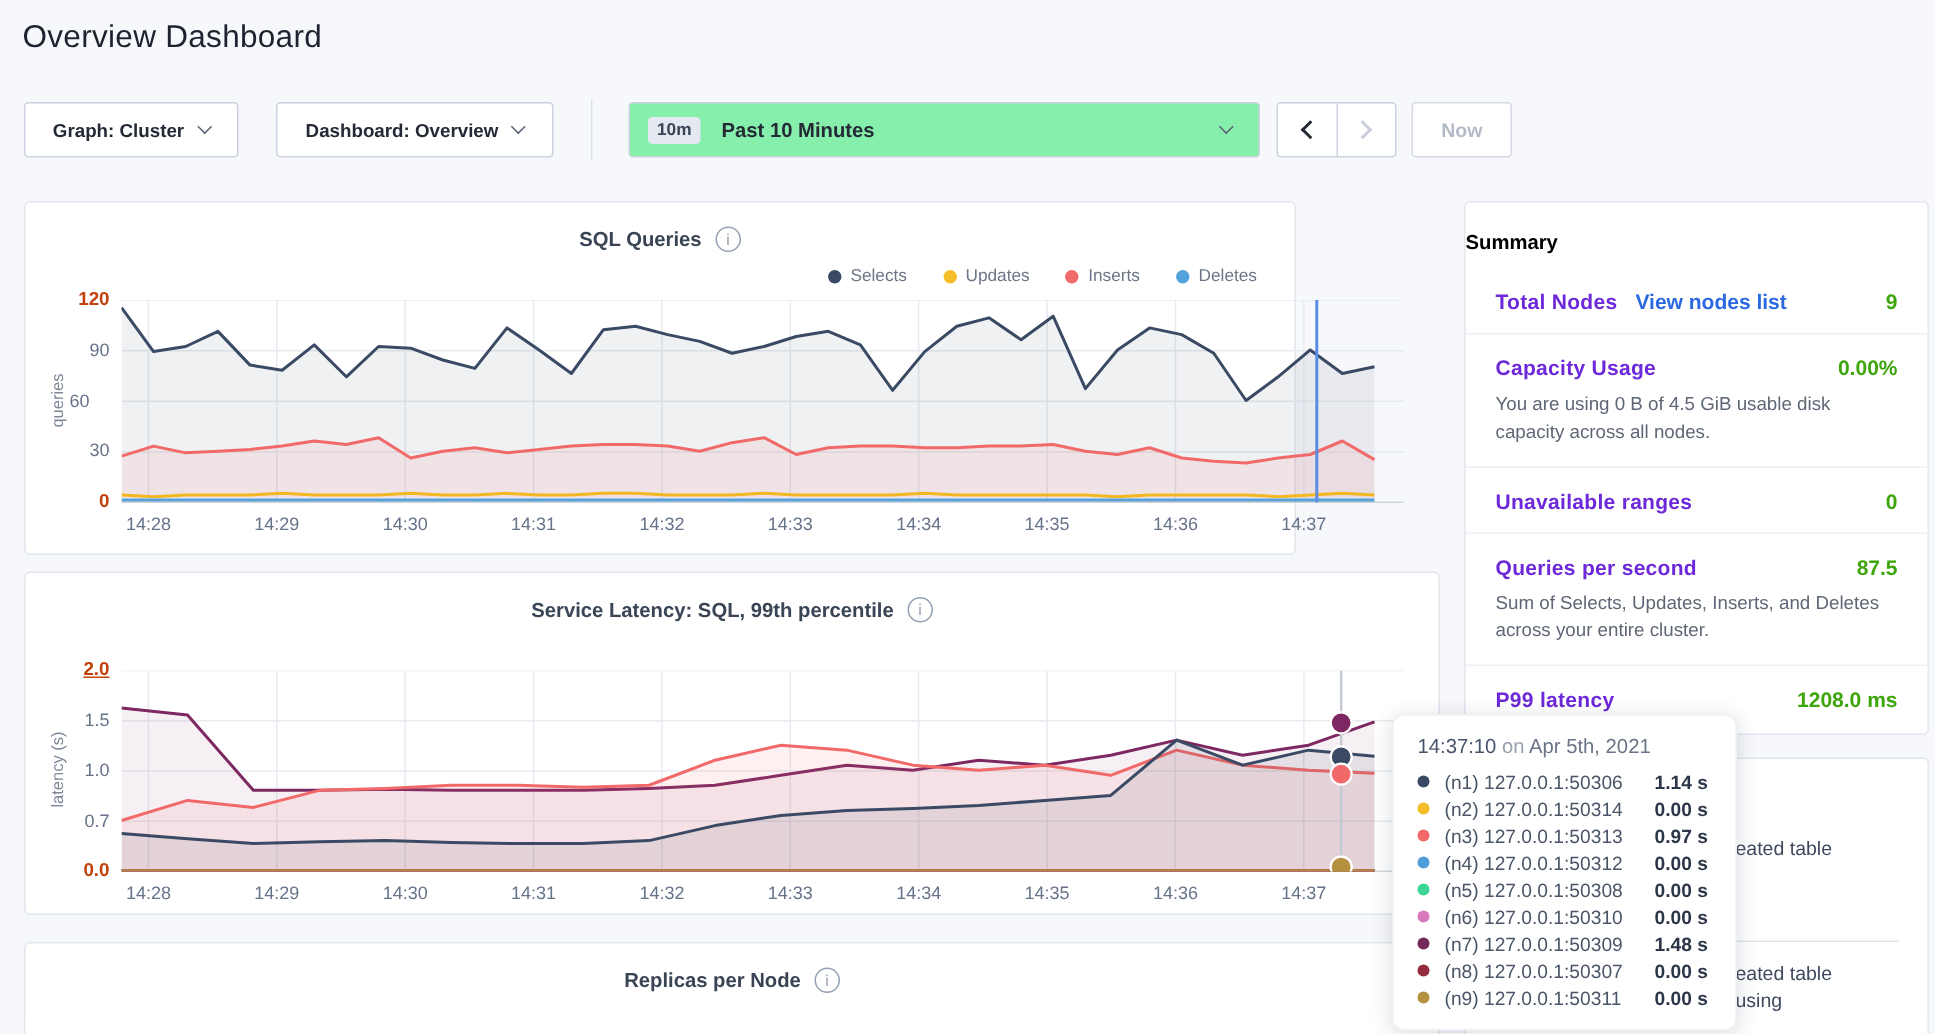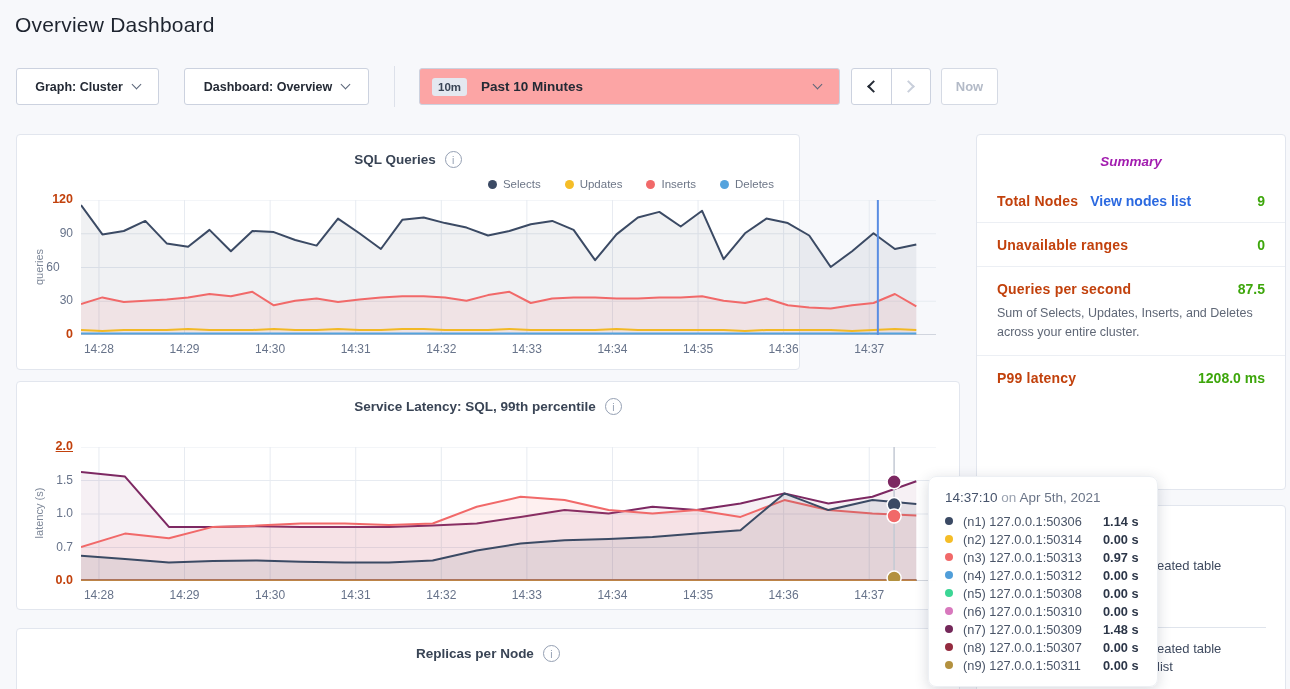--- a/index.html
+++ b/index.html
@@ -9,37 +9,37 @@
 
   .page-title { position:absolute; left:15px; top:13px; font-size:21px; font-weight:500; color:#1e242f; letter-spacing:.2px; }
 
   
   .dd-btn { position:absolute; top:68px; height:37px; background:#fff; border:1px solid #ccd2df; border-radius:3px;
             display:flex; align-items:center; justify-content:center; gap:10px; font-family:inherit;
             font-size:12.5px; font-weight:bold; color:#242a35; cursor:pointer; }
   .chev-down { width:7px; height:7px; border-right:1.6px solid #5a6578; border-bottom:1.6px solid #5a6578;
                transform:rotate(45deg); margin-top:-4px; }
   .vdivider { position:absolute; left:394px; top:66px; width:1px; height:41px; background:#dde1ea; }
-  .time-sel { position:absolute; left:419px; top:68px; width:421px; height:37px; background:#fca5a5; border:1px solid #ccd2df;
+  .time-sel { position:absolute; left:419px; top:68px; width:421px; height:37px; background:#86efac; border:1px solid #ccd2df;
               border-radius:3px; display:flex; align-items:center; cursor:pointer; }
   .time-badge { margin-left:12px; background:#e4e8f0; border-radius:3px; padding:3px 6px; font-size:11.5px; font-weight:bold; color:#394455; }
   .time-label { margin-left:14px; font-size:13.5px; font-weight:bold; color:#242a35; }
   .time-sel .chev-down { position:absolute; right:18px; }
   .nav-group { position:absolute; left:851px; top:68px; height:37px; width:80px; display:flex; background:#fff;
                border:1px solid #ccd2df; border-radius:3px; }
   .nav-btn { width:40px; display:flex; align-items:center; justify-content:center; background:transparent; border:none; cursor:pointer; }
   .nav-btn + .nav-btn { border-left:1px solid #ccd2df; }
   .chev-left  { width:9px; height:9px; border-left:2.4px solid #242a35; border-bottom:2.4px solid #242a35; transform:rotate(45deg); margin-left:4px; }
   .chev-right { width:9px; height:9px; border-right:2.4px solid #c9cfdb; border-top:2.4px solid #c9cfdb; transform:rotate(45deg); margin-right:4px; }
-  .now-btn { position:absolute; left:941px; top:68px; height:37px; width:57px; background:#fff; border:1px solid #d5dae4;
+  .now-btn { position:absolute; left:941px; top:68px; height:37px; width:67px; background:#fff; border:1px solid #d5dae4;
              border-radius:3px; font-family:inherit; font-size:13px; font-weight:bold; color:#b3bac7; }
 
   
   .card { position:absolute; background:#fff; border:1px solid #e2e6ee; border-radius:4px; }
-  .panel-sql      { left:16px; top:134px; width:784px; height:236px; }
+  .panel-sql      { left:16px; top:134px; width:848px; height:236px; }
   .panel-latency  { left:16px; top:381px; width:944px; height:229px; }
   .panel-replicas { left:16px; top:628px; width:944px; height:120px; }
   .panel-summary  { left:976px; top:134px; width:310px; height:356px; }
   .panel-events   { left:976px; top:505px; width:310px; height:240px; }
 
   .chart-title-row { position:absolute; top:16px; left:0; right:0; display:flex; align-items:center; justify-content:center; gap:9px; }
   .chart-title { font-size:13.5px; font-weight:bold; color:#394455; }
   .info-icon { width:17px; height:17px; border:1.4px solid #95a0b3; border-radius:50%; color:#95a0b3; font-size:10.5px;
                display:flex; align-items:center; justify-content:center; font-style:normal; cursor:pointer; }
 
@@ -48,26 +48,26 @@
   .legend-dot { width:9px; height:9px; border-radius:50%; }
   .legend-label { font-size:11.5px; color:#6d7687; }
 
   .plot { position:absolute; left:64px; top:65px; cursor:crosshair; }
   .ytick { position:absolute; width:40px; text-align:right; font-size:12px; color:#67738a; }
   .ytick.bold { font-weight:bold; color:#c2410c; font-size:12.5px; }
   .xtick { position:absolute; width:48px; text-align:center; font-size:12px; color:#67738a; }
   .axis-unit { position:absolute; font-size:11px; color:#7d8798; transform:rotate(-90deg); transform-origin:center; white-space:nowrap; }
 
   
-  .summary-title { padding-top:19px; text-align:center; font-size:13.5px; font-weight:bold; color:#a21caf;font-style:italic; }
+  .summary-title { padding-top:19px; text-align:left; font-size:13.5px; font-weight:bold; color:#000000; }
   .sum-rows { margin-top:10px; }
   .sum-row { padding:14px 20px 13px 20px; border-top:1px solid #eceff4; }
   .sum-row.first { border-top:none; }
   .sum-line { display:flex; align-items:baseline; }
-  .sum-label { font-size:14px; font-weight:800; color:#c2410c; letter-spacing:.2px; }
+  .sum-label { font-size:14px; font-weight:800; color:#6d28d9; letter-spacing:.2px; }
   .sum-link { margin-left:12px; font-size:14px; font-weight:800; color:#2b69e0; text-decoration:none; cursor:pointer; }
   .sum-value { margin-left:auto; font-size:14px; font-weight:800; color:#3da60b; }
   .sum-desc { margin-top:7px; font-size:12.5px; color:#5f6776; line-height:1.5; padding-right:6px; }
 
   
   .tooltip { position:absolute; left:928px; top:476px; width:230px; background:rgba(255,255,255,.97);
              border:1px solid #edf0f4; border-radius:8px; box-shadow:0 3px 14px rgba(40,50,70,.18); z-index:30; padding:13px 16px 12px 16px; }
   .tt-time { font-size:13.5px; color:#46536b; }
   .tt-on { color:#9aa2b0; }
   .tt-date { color:#6a7487; }
@@ -245,20 +245,27 @@
     <div class="sum-rows">
         <div class="sum-row first">
           <div class="sum-line">
             <span class="sum-label">Total Nodes</span>
             <a class="sum-link">View nodes list</a>
             <span class="sum-value">9</span>
           </div>
         </div>
         <div class="sum-row">
           <div class="sum-line">
+            <span class="sum-label">Capacity Usage</span>
+            <span class="sum-value">0.00%</span>
+          </div>
+          <p class="sum-desc">You are using 0 B of 4.5 GiB usable disk capacity across all nodes.</p>
+        </div>
+        <div class="sum-row">
+          <div class="sum-line">
             <span class="sum-label">Unavailable ranges</span>
             <span class="sum-value">0</span>
           </div>
         </div>
         <div class="sum-row">
           <div class="sum-line">
             <span class="sum-label">Queries per second</span>
             <span class="sum-value">87.5</span>
           </div>
           <p class="sum-desc">Sum of Selects, Updates, Inserts, and Deletes across your entire cluster.</p>
@@ -269,21 +276,21 @@
             <span class="sum-value">1208.0 ms</span>
           </div>
         </div>
       </div>
   </div>
 
   <div class="card panel-events"></div>
   <div id="events-frags">
       <span class="event-frag" style="left: 1157px; top: 558px;">eated table</span>
       <span class="event-frag" style="left: 1157px; top: 641px;">eated table</span>
-      <span class="event-frag" style="left: 1157px; top: 659px;">list</span>
+      <span class="event-frag" style="left: 1157px; top: 659px;">using</span>
       <div class="event-divider" style="top: 627px;"></div>
     </div>
 
   <div class="tooltip">
     <div class="tt-time">
       <span>14:37:10</span>
       <span class="tt-on"> <span>on</span> </span>
       <span class="tt-date">Apr 5th, 2021</span>
     </div>
     <div class="tt-rows">

